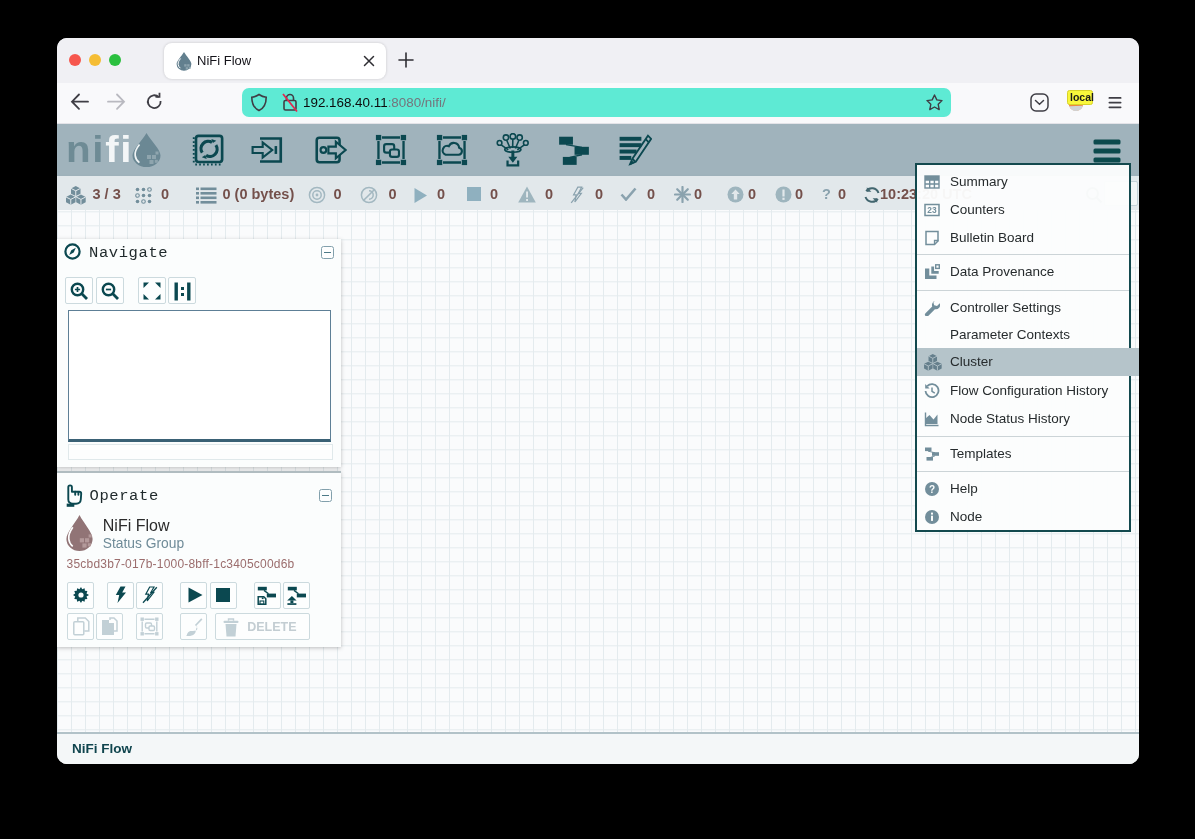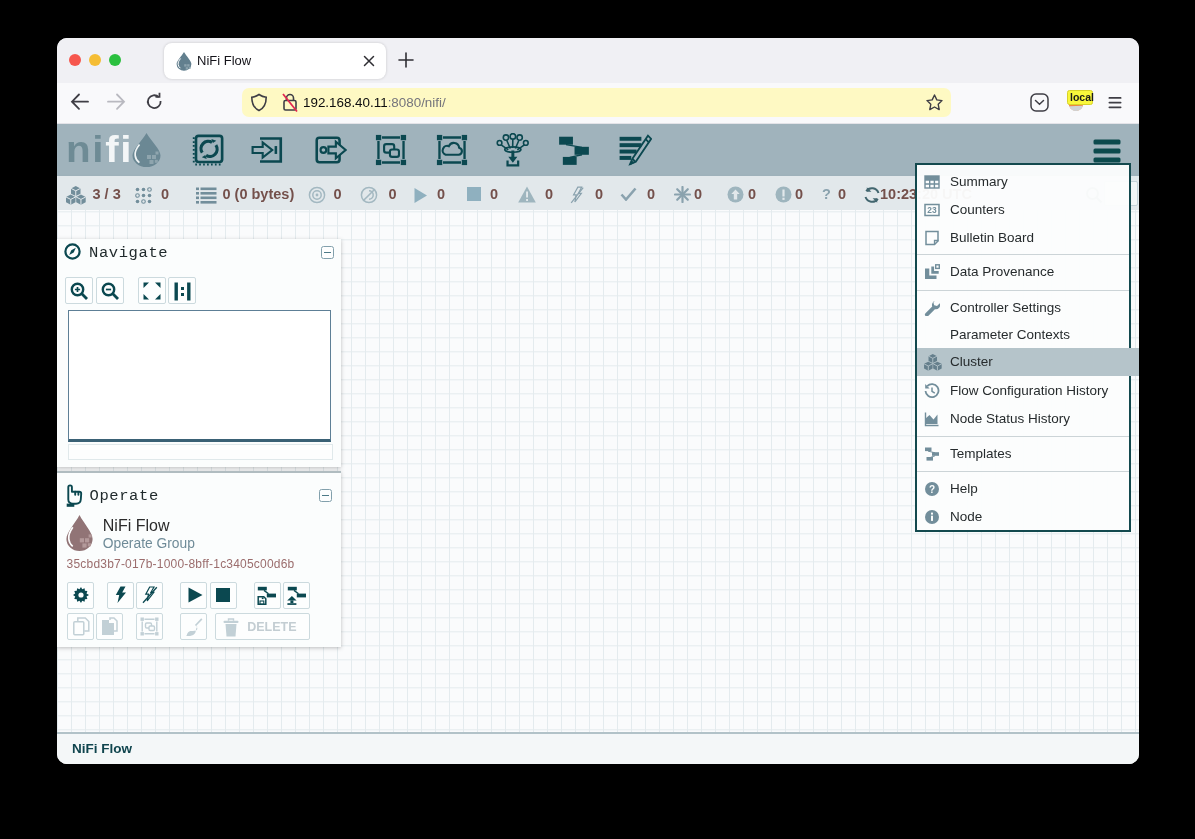--- a/index.html
+++ b/index.html
@@ -7,21 +7,21 @@
   #win{position:absolute;left:57px;top:38px;width:1082px;height:726px;border-radius:10px;
     overflow:hidden;background:#fafbfc;}
   
   #tabbar{position:absolute;left:0;top:0;width:100%;height:45px;background:#f0f0f4;}
   .light{position:absolute;top:16px;width:12px;height:12px;border-radius:50%;}
   #tab{position:absolute;left:107px;top:5px;width:222px;height:36px;background:#fff;
     border-radius:8px;box-shadow:0 0 3px rgba(0,0,0,0.18);}
   #tabtitle{position:absolute;left:33px;top:10px;font-size:13px;color:#15141a;}
   #navbar{position:absolute;left:0;top:45px;width:100%;height:41px;background:#f9f9fb;
     border-bottom:1px solid #e3e3e8;box-sizing:border-box;}
-  #urlbar{position:absolute;left:185px;top:4.5px;width:709px;height:29px;background:#fef9c3;
+  #urlbar{position:absolute;left:185px;top:4.5px;width:709px;height:29px;background:#5eead4;
     border-radius:7px;}
   #urltext{position:absolute;left:61px;top:7px;font-size:13.4px;color:#0c0c0d;}
   #urltext .dim{color:#74747c;}
   
   #nhead{position:absolute;left:0;top:86px;width:100%;height:52px;background:#a0b3bc;}
   #logotext{position:absolute;left:9px;top:7px;line-height:38px;font-size:36px;font-weight:bold;
     letter-spacing:1.5px;color:#6e8b95;transform:scaleX(1.12);transform-origin:0 0;}
   #logotext .w{color:#f3f6f7;}
   .hic{position:absolute;top:9px;width:34px;height:34px;}
   
@@ -439,21 +439,21 @@
       <path d="M7.8 12.2 C4.7 16.6 3.2 20.2 3.8 24 A10.3 10.8 0 0 0 7.7 31.4" fill="none" stroke="#fdfdfd" stroke-width="1.7"></path>
       <g fill="#b49a9b">
           <rect x="14.8" y="23.2" width="4.2" height="4.2"></rect>
           <rect x="20" y="23.2" width="4.2" height="4.2"></rect>
           <rect x="17.4" y="28.4" width="4.2" height="4.2"></rect>
           <rect x="22.8" y="28.2" width="3.1" height="3.1"></rect>
           <rect x="23.6" y="19.4" width="3.1" height="3.1"></rect>
         </g>
     </svg>
     <span id="opname">NiFi Flow</span>
-    <span id="optype">Operate Group</span>
+    <span id="optype">Status Group</span>
     <span id="opid">35cbd3b7-017b-1000-8bff-1c3405c00d6b</span>
     <div class="obtn" style="left:10.1px;top:108.8px;">
       <svg style="position:absolute;left:4.5px;top:4.5px;" width="16" height="16" viewBox="0 0 16 16">
         <path fill="#0b4850" d="M8 0 l1.2 2.2 2.4-0.9 0.3 2.5 2.5 0.3 -0.9 2.4 L16 8 l-2.5 1.5 0.9 2.4 -2.5 0.3 -0.3 2.5 -2.4-0.9 L8 16 l-1.5-2.2 -2.4 0.9 -0.3-2.5 -2.5-0.3 0.9-2.4 L0 8 l2.2-1.5 -0.9-2.4 2.5-0.3 0.3-2.5 2.4 0.9 Z"></path>
         <circle cx="8" cy="8" r="2.6" fill="#fbfdfd"></circle>
       </svg>
     </div>
     <div class="obtn" style="left:50.2px;top:108.8px;">
       <svg style="position:absolute;left:7px;top:3.5px;" width="12" height="18" viewBox="0 0 12 18">
         <path d="M5.5 0.5 L0.8 9 h3.4 L2.5 17 L11 6.5 H7.2 L10.5 0.5 Z" fill="#0b4850"></path>

